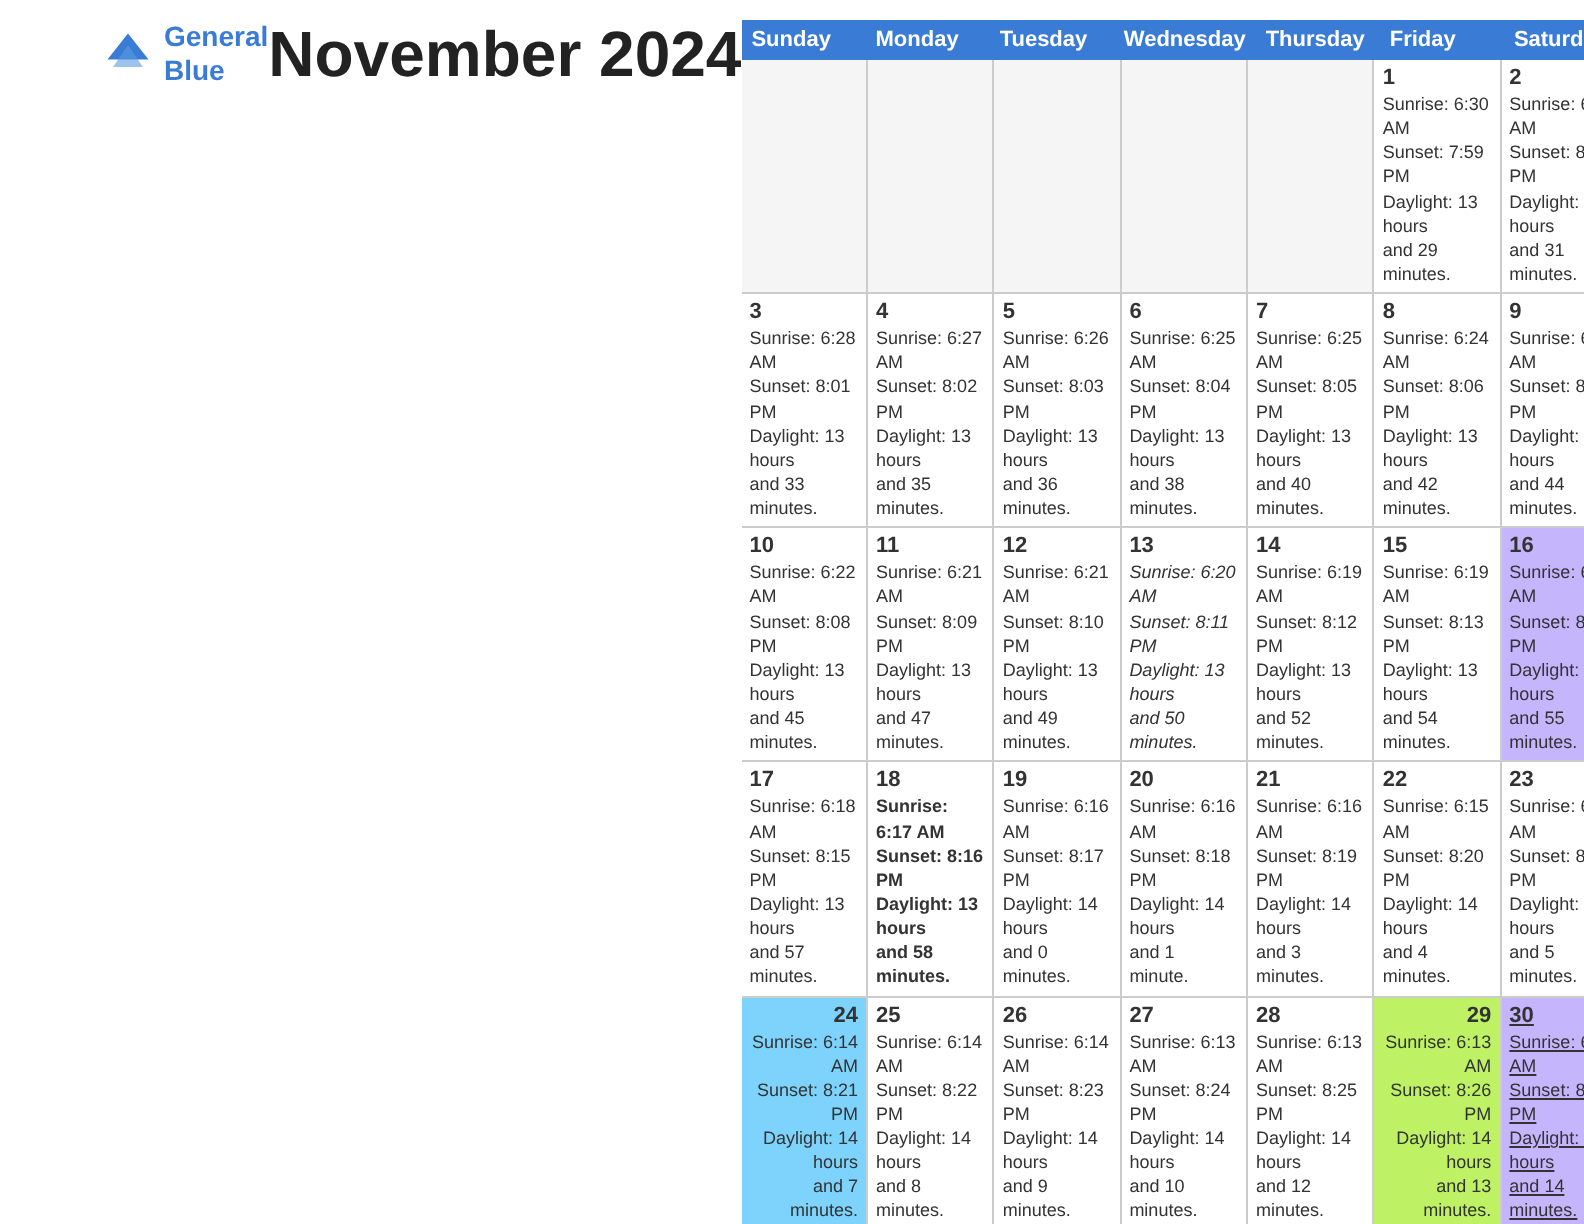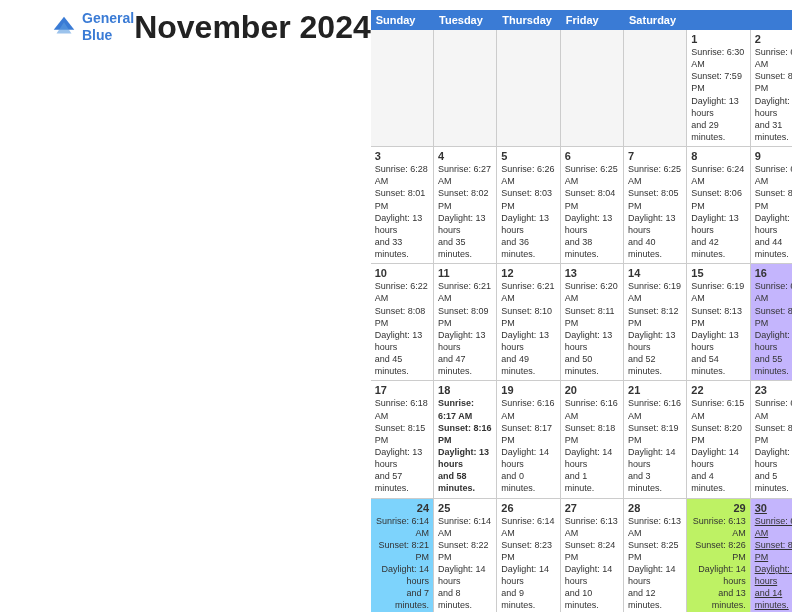--- a/index.html
+++ b/index.html
@@ -129,21 +129,23 @@
       </div>
     </div>
     <div class="title-area">
       <div class="month-title">November 2024</div>
     </div>
   </div>
 
   <div class="calendar">
     <div class="cal-header">
       <div class="cal-header-cell">Sunday</div>
+      <div class="cal-header-cell">Monday</div>
       <div class="cal-header-cell">Tuesday</div>
+      <div class="cal-header-cell">Wednesday</div>
       <div class="cal-header-cell">Thursday</div>
       <div class="cal-header-cell">Friday</div>
       <div class="cal-header-cell">Saturday</div>
     </div>
     <div class="cal-body" id="cal-body">
     <div class="cal-row">
           <div class="cal-cell empty"></div>
           <div class="cal-cell empty"></div>
           <div class="cal-cell empty"></div>
           <div class="cal-cell empty"></div>
@@ -231,21 +233,21 @@
           </div>
           <div class="cal-cell" style="background: rgb(255, 255, 255);">
             <span class="day-num">12</span>
             <div class="day-info" style="white-space: pre-line;">Sunrise: 6:21 AM
 Sunset: 8:10 PM
 Daylight: 13 hours
 and 49 minutes.</div>
           </div>
           <div class="cal-cell" style="background: rgb(255, 255, 255);">
             <span class="day-num">13</span>
-            <div class="day-info" style="white-space: pre-line;">Sunrise: 6:20 AM
+            <div class="day-info" style="white-space: pre-line; font-style: italic;">Sunrise: 6:20 AM
 Sunset: 8:11 PM
 Daylight: 13 hours
 and 50 minutes.</div>
           </div>
           <div class="cal-cell" style="background: rgb(255, 255, 255);">
             <span class="day-num">14</span>
             <div class="day-info" style="white-space: pre-line;">Sunrise: 6:19 AM
 Sunset: 8:12 PM
 Daylight: 13 hours
 and 52 minutes.</div>

